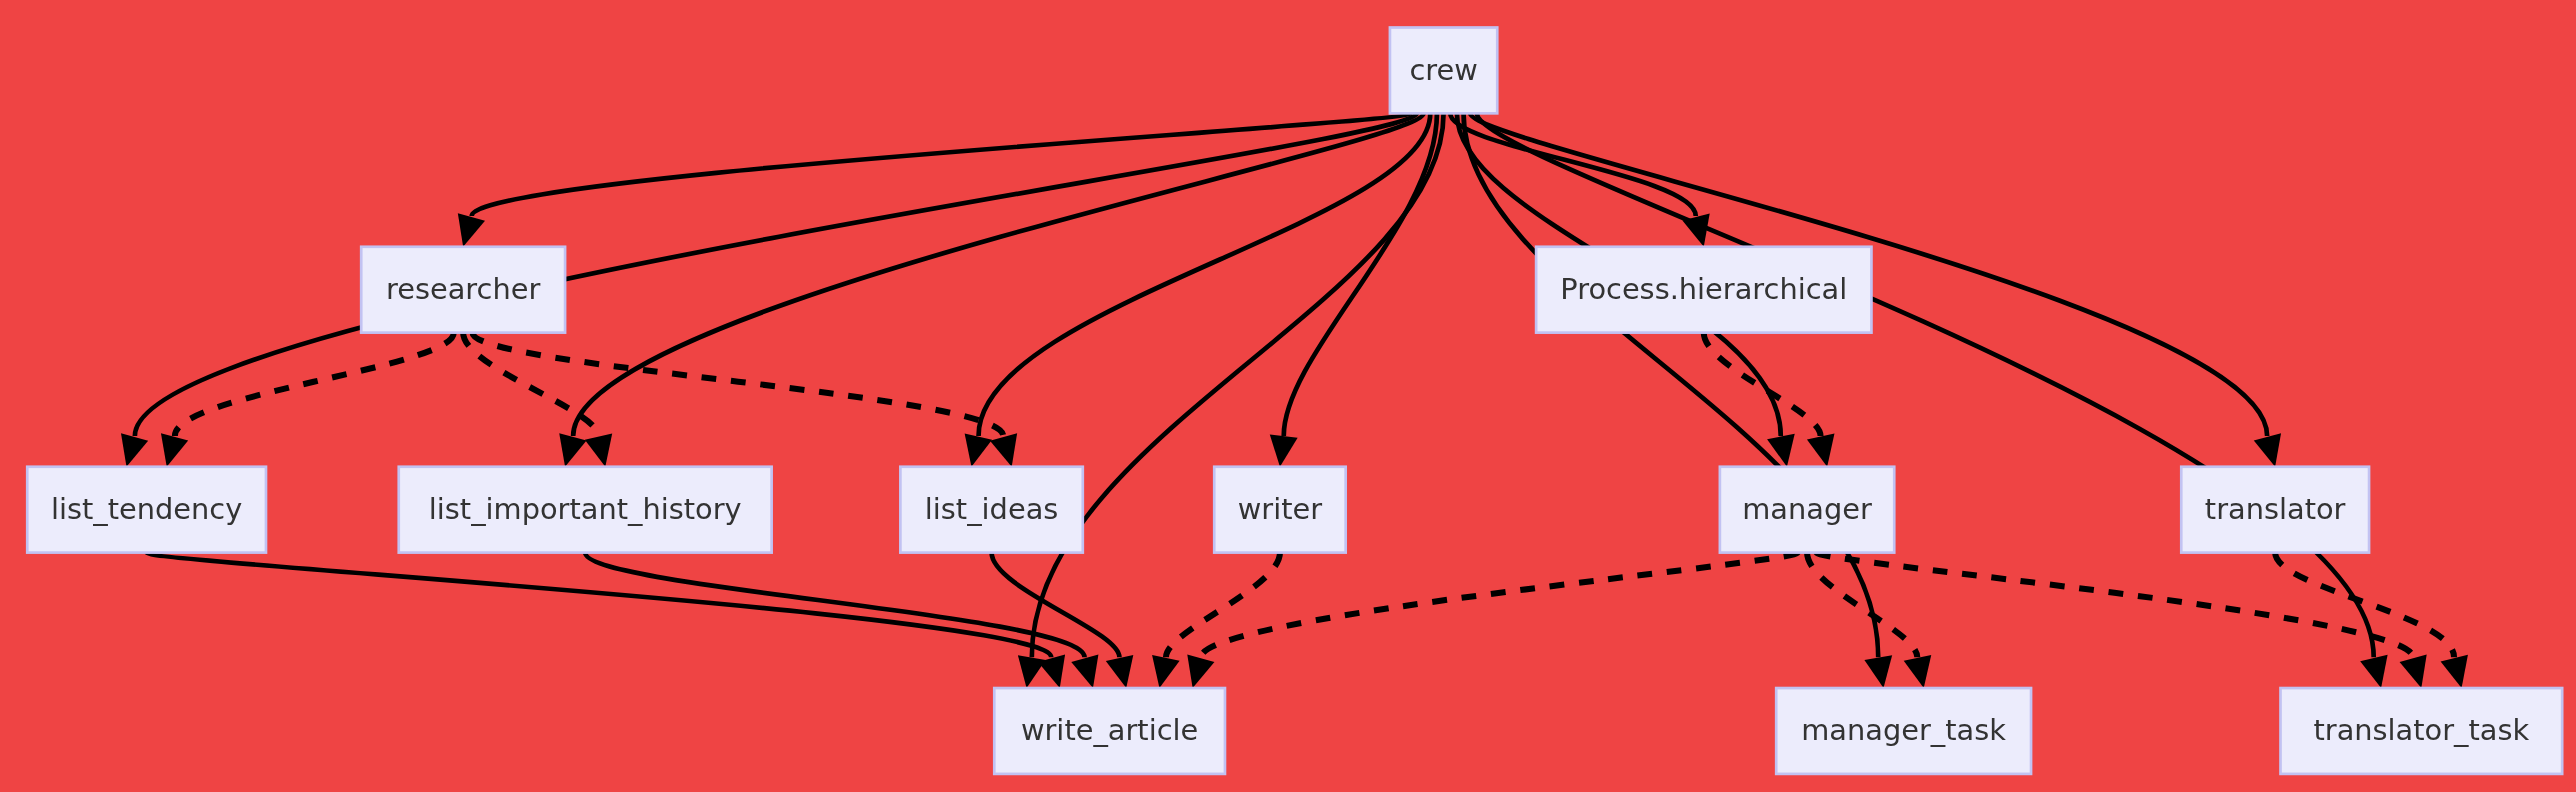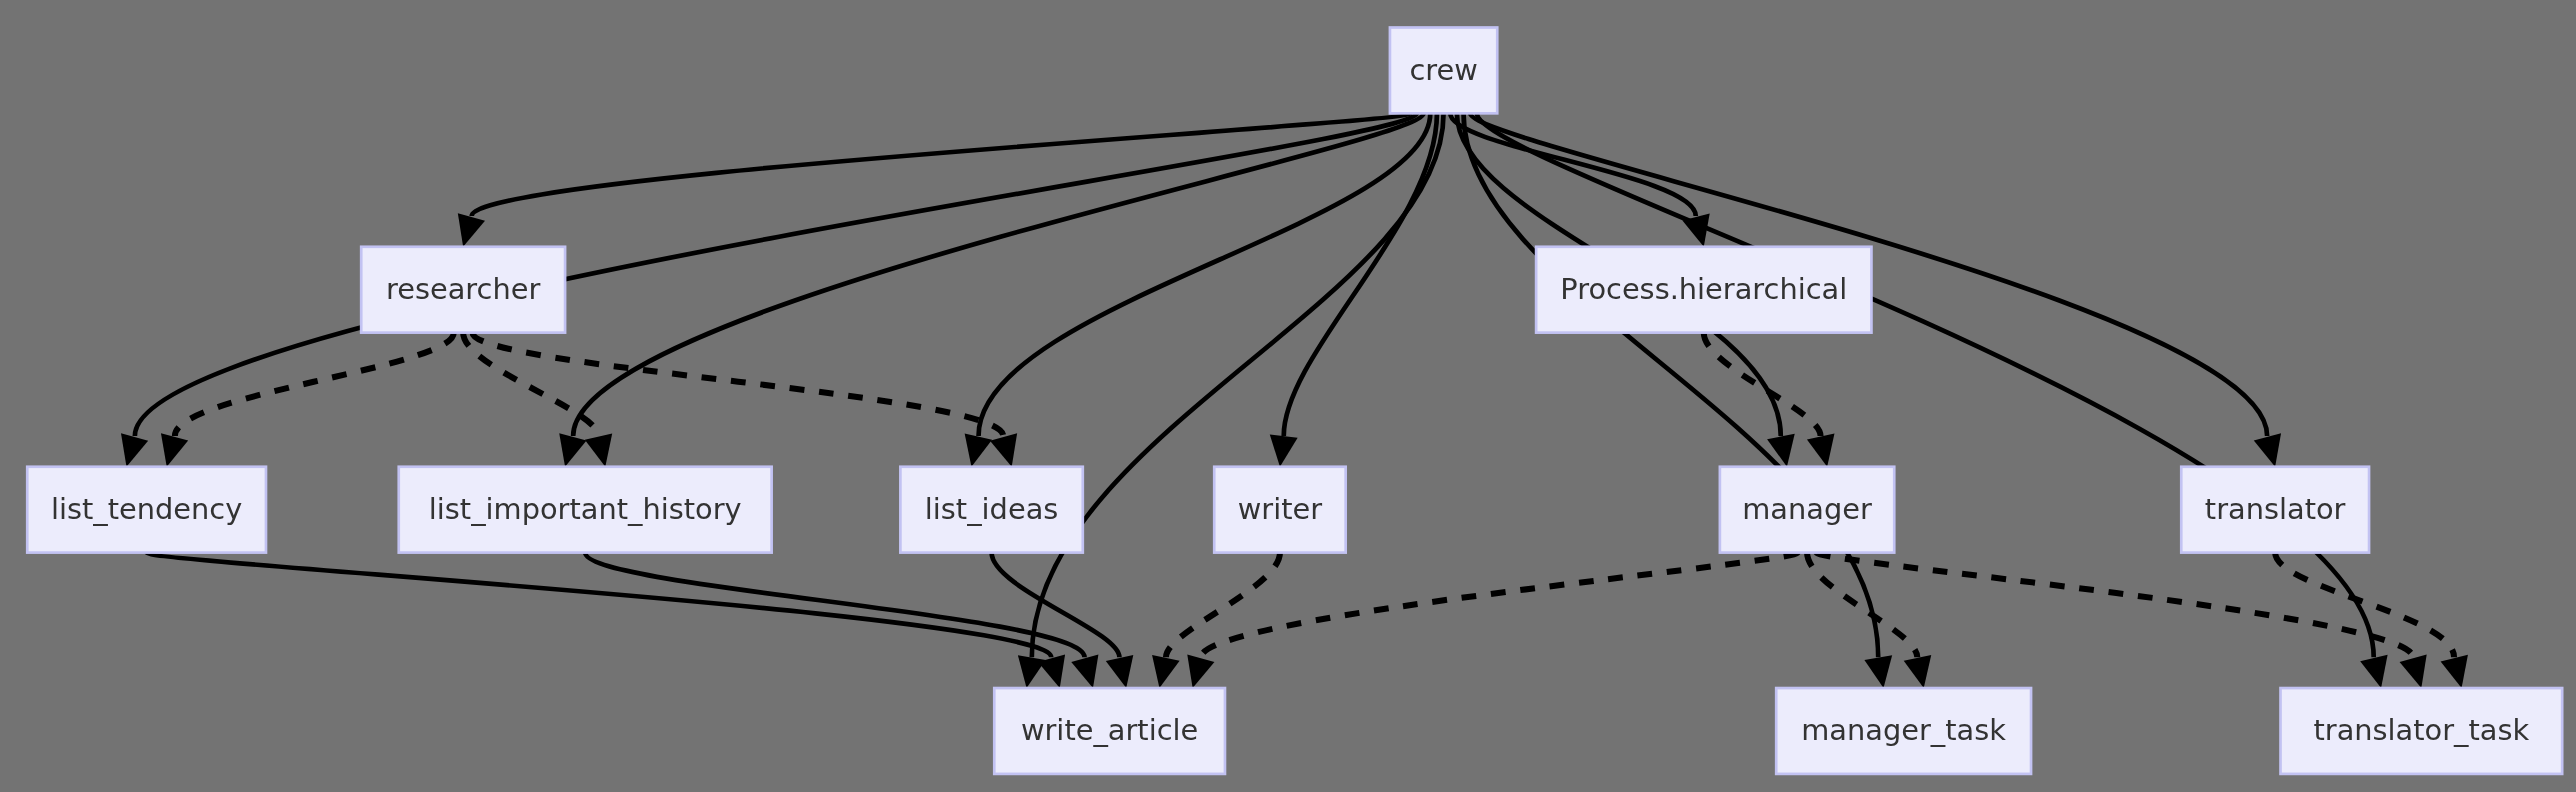--- a/index.html
+++ b/index.html
@@ -10,21 +10,21 @@
   body {
     width: 2576px;
     height: 792px;
     font-family: "DejaVu Sans", "Liberation Sans", sans-serif;
     overflow: hidden;
   }
   #graph-root {
     position: relative;
     width: 2576px;
     height: 792px;
-    background: #737373;
+    background: #ef4444;
   }
   svg.graph-canvas {
     position: absolute;
     inset: 0;
     width: 2576px;
     height: 792px;
     display: block;
   }
   .edge-solid {
     fill: none;

